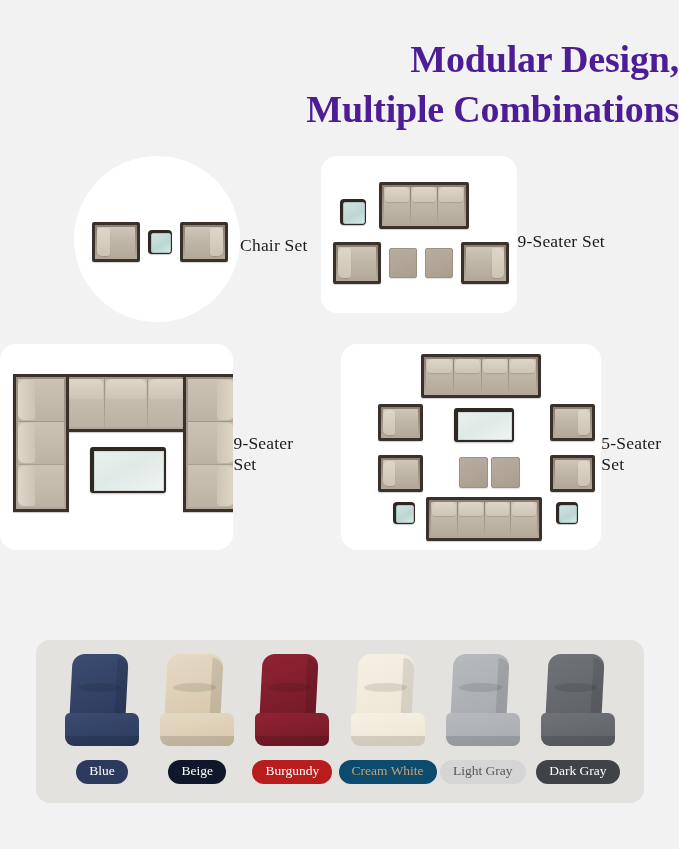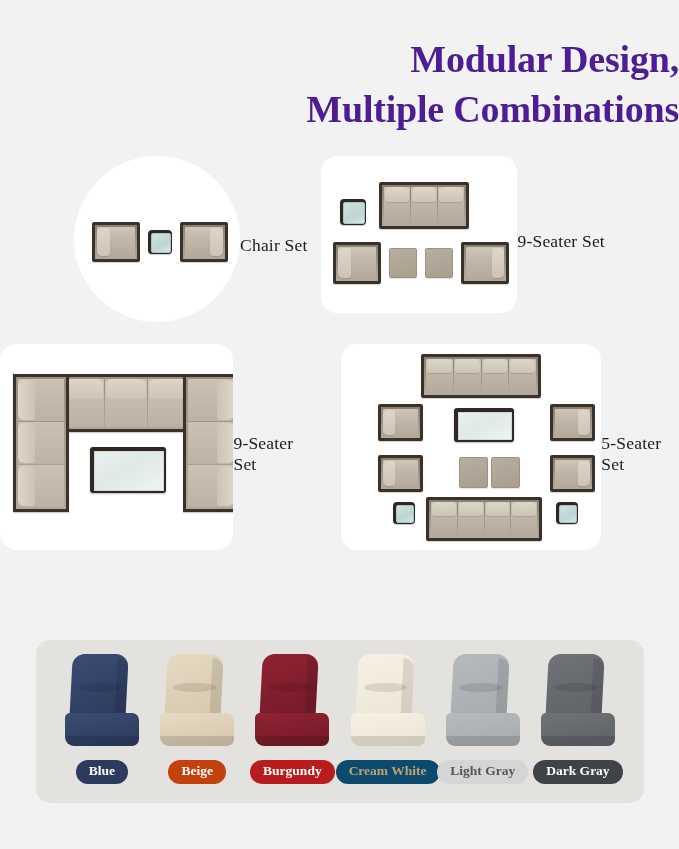--- a/index.html
+++ b/index.html
@@ -200,21 +200,21 @@
     content:"";position:absolute;right:0;top:4px;width:11px;bottom:2px;
     border-radius:0 12px 3px 0;
     background:rgba(0,0,0,.10);
   }
 
   .pill{
     margin-top:9px;
     padding:3px 13px 4px 13px;
     border-radius:999px;
     font-size:13.5px;
-    font-weight:bold;
+    font-weight:normal;
     line-height:1.25;
     white-space:nowrap;
   }
 </style>
 </head>
 <body>
 
 <div class="title">
   <span>Modular Design,</span>
   <span class="l2">Multiple Combinations</span>
@@ -351,21 +351,21 @@
         <div class="seatc" style="background: linear-gradient(170deg, rgb(60, 76, 114) 0%, rgb(43, 58, 92) 100%);"></div>
       </div>
       <div class="pill" style="background: rgb(44, 58, 94); color: rgb(255, 255, 255);">Blue</div>
     </div>
 
     <div class="swatch">
       <div class="cushion">
         <div class="back" style="background: linear-gradient(160deg, rgb(230, 218, 196) 0%, rgb(214, 198, 171) 100%);"></div>
         <div class="seatc" style="background: linear-gradient(170deg, rgb(230, 218, 196) 0%, rgb(214, 198, 171) 100%);"></div>
       </div>
-      <div class="pill" style="background: #c2410c; color: rgb(255, 255, 255);">Beige</div>
+      <div class="pill" style="background: #0f172a; color: rgb(255, 255, 255);">Beige</div>
     </div>
 
     <div class="swatch">
       <div class="cushion">
         <div class="back" style="background: linear-gradient(160deg, rgb(143, 34, 50) 0%, rgb(115, 26, 40) 100%);"></div>
         <div class="seatc" style="background: linear-gradient(170deg, rgb(143, 34, 50) 0%, rgb(115, 26, 40) 100%);"></div>
       </div>
       <div class="pill" style="background: #b91c1c; color: rgb(255, 255, 255);">Burgundy</div>
     </div>
 

